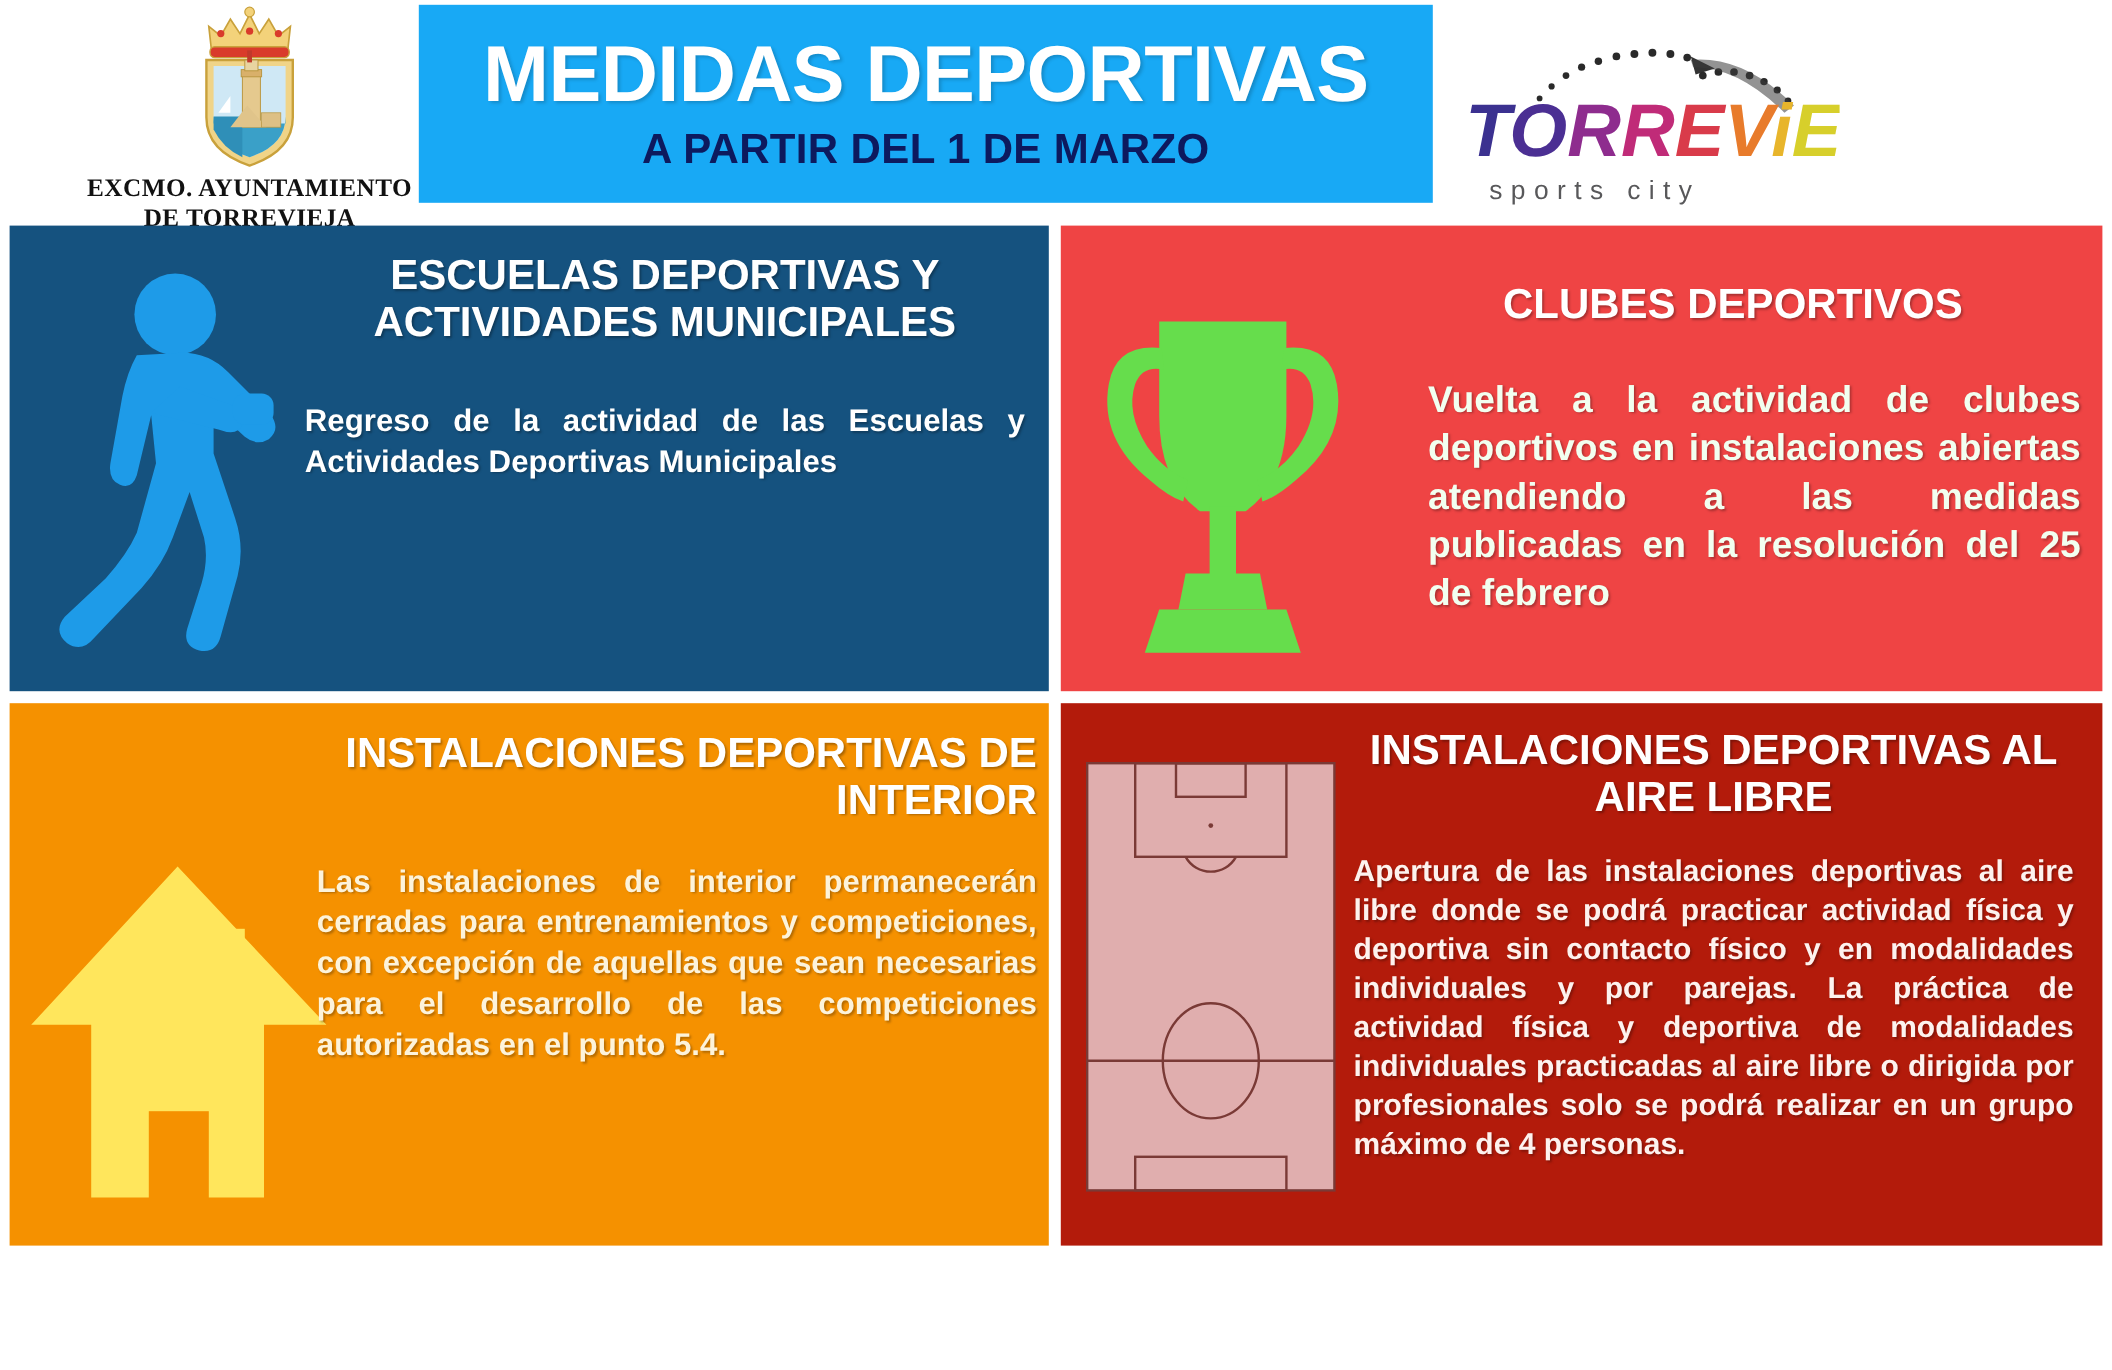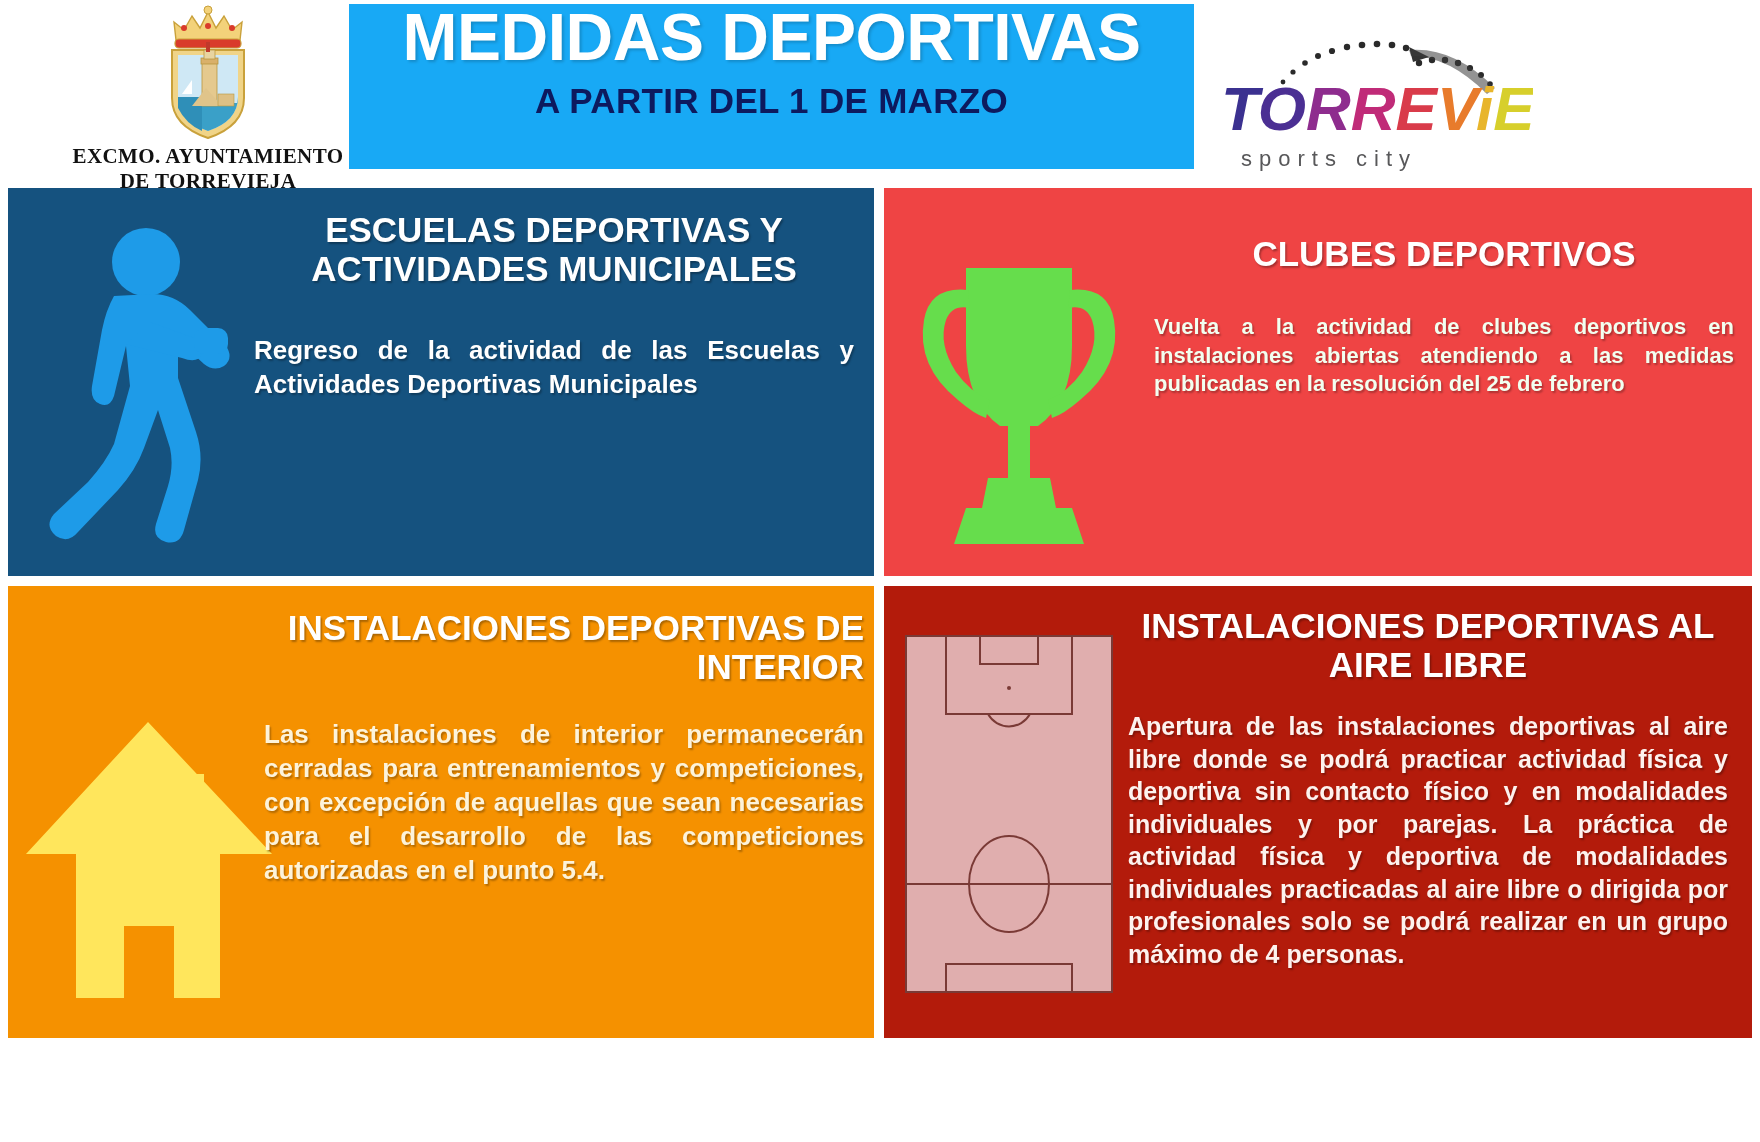--- a/index.html
+++ b/index.html
@@ -30,21 +30,21 @@
     font-size:21px;
     letter-spacing:.4px;
     color:#111111;
     line-height:1.18;
   }
 
   .title-banner{
     position:absolute;left:349px;top:4px;width:845px;height:165px;
     background:#18a9f5;
     display:flex;flex-direction:column;
-    align-items:center;
+    align-items:center;justify-content:center;
   }
   .title-main{
     font-size:66px;font-weight:bold;color:#ffffff;
     letter-spacing:-0.5px;line-height:1.02;
     text-shadow:2px 2px 3px rgba(0,0,0,.18);
     white-space:nowrap;
   }
   .title-sub{
     margin-top:10px;
     font-size:35px;font-weight:bold;color:#0d1a5e;
@@ -93,21 +93,21 @@
   .p-blue .p-title{font-size:35px;}
   .p-blue .p-body{
     margin-top:46px;font-size:26px;color:#ffffff;
   }
 
   
   .p-green .icon-wrap{left:20px;top:62px;}
   .p-green .txt-wrap{left:270px;top:46px;width:580px;}
   .p-green .p-title{font-size:35px;}
   .p-green .p-body{
-    margin-top:40px;font-size:22px;color:#f2fff0;
+    margin-top:40px;font-size:31px;color:#f2fff0;margin-left:36px;
   }
 
   
   .p-orange .icon-wrap{left:16px;top:126px;}
   .p-orange .txt-wrap{left:256px;top:22px;width:600px;}
   .p-orange .p-title{font-size:35px;text-align:right;}
   .p-orange .p-body{
     margin-top:32px;font-size:26px;color:#fdf3da;
   }
 

